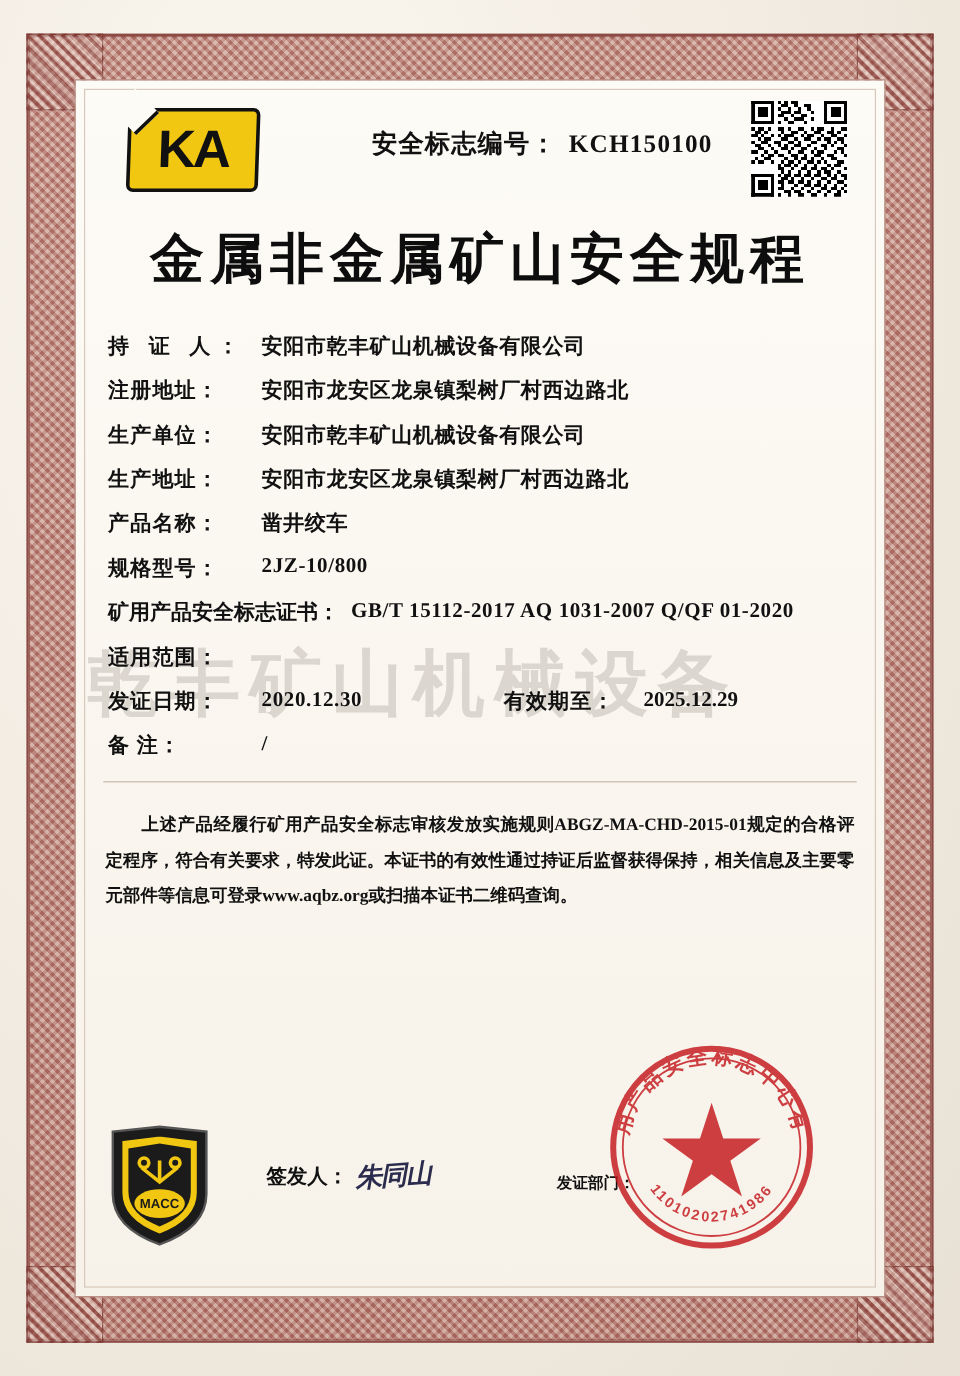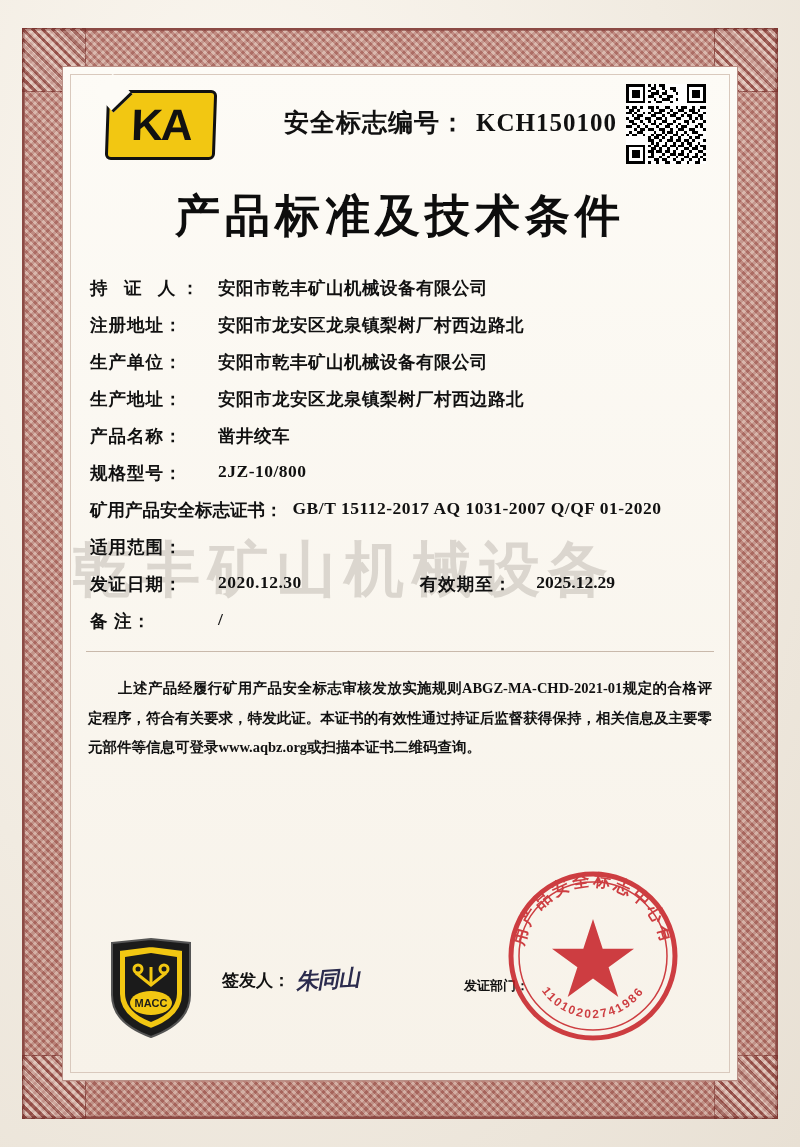--- a/index.html
+++ b/index.html
@@ -74,22 +74,22 @@
     letter-spacing:-2px;
     transform:skewX(-2deg);
   }
   .ka-logo .cut{
     position:absolute;left:-3px;top:-3px;width:26px;height:26px;
     background:#fdfbf6;
     border-right:3px solid #111;
     transform:rotate(45deg) translate(-13px,-1px);
   }
   .cert-no{
-    position:absolute;left:212px;top:28px;
-    font-size:25px;font-weight:bold;color:#111;
+    position:absolute;left:238px;top:28px;
+    font-size:21px;font-weight:bold;color:#111;
     letter-spacing:1px;
   }
   .cert-no .val{margin-left:10px;font-family:"Liberation Serif", serif;}
   .qr{
     position:absolute;right:22px;top:6px;width:80px;height:80px;
     background:#fff;
   }
   .qr svg{display:block;}
 
   .title{
@@ -138,21 +138,21 @@
     text-align:justify;
     text-indent:30px;
     font-weight:bold;
     font-family:"Liberation Serif", serif;
   }
 
   .footer{
     position:absolute;left:0;right:0;bottom:12px;height:170px;
   }
   .macc{
-    position:absolute;left:36px;bottom:18px;width:86px;height:102px;
+    position:absolute;left:18px;bottom:18px;width:86px;height:102px;
   }
   .sign-row{
     position:absolute;left:150px;bottom:62px;
     font-size:17px;font-weight:bold;color:#111;
     display:flex;align-items:center;
   }
   .sig-name{
     margin-left:6px;
     font-family:"Liberation Serif", serif;
     font-style:italic;
@@ -401,21 +401,21 @@
               <rect x="11" y="28" width="1" height="1"></rect>
               <rect x="14" y="28" width="2" height="1"></rect>
             <rect x="18" y="28" width="2" height="1"></rect>
               <rect x="22" y="28" width="1" height="1"></rect>
               <rect x="25" y="28" width="2" height="1"></rect>
           </g>
         </svg>
       </div>
     </div>
 
-    <div class="title">产品标准及技术条件</div>
+    <div class="title">金属非金属矿山安全规程</div>
 
     <div class="fields">
 
       <div class="row">
         <span class="label w1">持 证 人：</span>
         <span class="value">安阳市乾丰矿山机械设备有限公司</span>
       </div>
 
       <div class="row">
         <span class="label w2">注册地址：</span>
@@ -460,21 +460,21 @@
 
       <div class="row">
         <span class="label w2">备    注：</span>
         <span class="value thin">/</span>
       </div>
 
     </div>
 
     <div class="divider"></div>
 
-    <div class="note">上述产品经履行矿用产品安全标志审核发放实施规则ABGZ-MA-CHD-2021-01规定的合格评定程序，符合有关要求，特发此证。本证书的有效性通过持证后监督获得保持，相关信息及主要零元部件等信息可登录www.aqbz.org或扫描本证书二维码查询。</div>
+    <div class="note">上述产品经履行矿用产品安全标志审核发放实施规则ABGZ-MA-CHD-2015-01规定的合格评定程序，符合有关要求，特发此证。本证书的有效性通过持证后监督获得保持，相关信息及主要零元部件等信息可登录www.aqbz.org或扫描本证书二维码查询。</div>
 
     <div class="footer">
 
       <div class="macc">
         <svg viewBox="0 0 86 102" width="86" height="102">
           <path d="M4 6 L43 2 L82 6 L82 58 Q82 86 43 100 Q4 86 4 58 Z" fill="#1b1b1b" stroke="#555" stroke-width="2"></path>
           <path d="M11 13 L43 9 L75 13 L75 57 Q75 80 43 92 Q11 80 11 57 Z" fill="#f2c712" stroke="#1b1b1b" stroke-width="2"></path>
           <path d="M17 20 L43 16 L69 20 L69 56 Q69 75 43 85 Q17 75 17 56 Z" fill="#1b1b1b"></path>
           <g stroke="#f2c712" stroke-width="3" fill="none">
             <path d="M28 36 L43 48 L58 36"></path>

